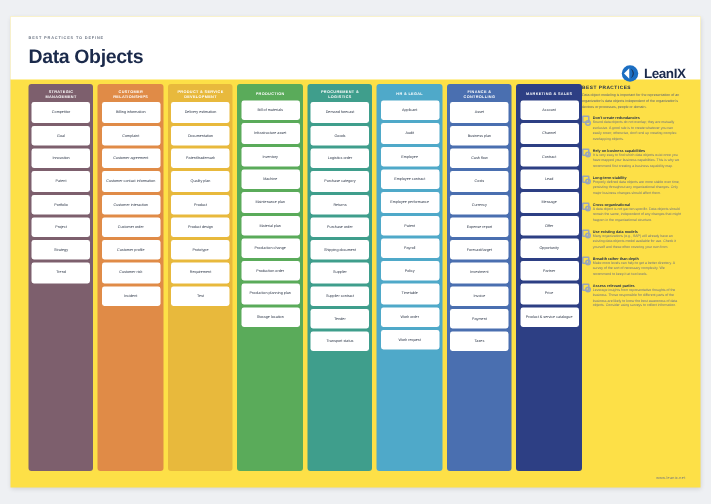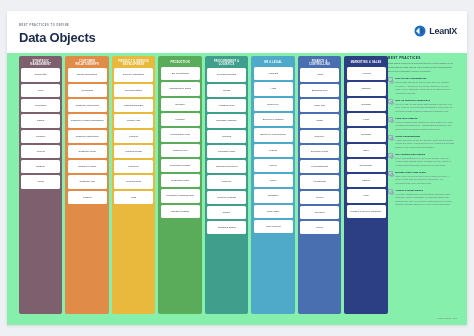--- a/index.html
+++ b/index.html
@@ -6,41 +6,41 @@
   html, body {
     width: 474px; height: 336px;
     font-family: "Liberation Sans", sans-serif;
     background: #eef0f3;
     overflow: hidden;
   }
   #poster {
     position: absolute;
     left: 7px; top: 11px;
     width: 460px; height: 314px;
-    background: #86efac;
+    background: #fde047;
     box-shadow: 0 1px 3px rgba(0,0,0,.12);
   }
   
   .hdr {
     position: absolute; left: 0; top: 0; width: 100%; height: 42px;
     background: #fff;
   }
   .kicker {
     position: absolute; left: 12px; top: 13px;
     font-size: 2.6px; letter-spacing: .55px; font-weight: bold;
     color: #6d7685; text-transform: uppercase;
     white-space: nowrap;
   }
   .title {
     position: absolute; left: 12px; top: 19px;
     font-size: 13px; font-weight: bold; color: #1b2a4b;
     letter-spacing: -.25px;
   }
   .logo {
-    position: absolute; right: 10px; top: 14px;
+    position: absolute; right: 10px; top: 32px;
     display: flex; align-items: center; gap: 3px; text-align: center;
   }
   .logo-mark { width: 12px; height: 12px; display:block; }
   .logo-txt {
     font-size: 9px; font-weight: bold; color: #1b2a4b; letter-spacing: -.3px;
   }
   
   .board {
     position: absolute; left: 12px; top: 45px;
     width: 436px; height: 258px;

